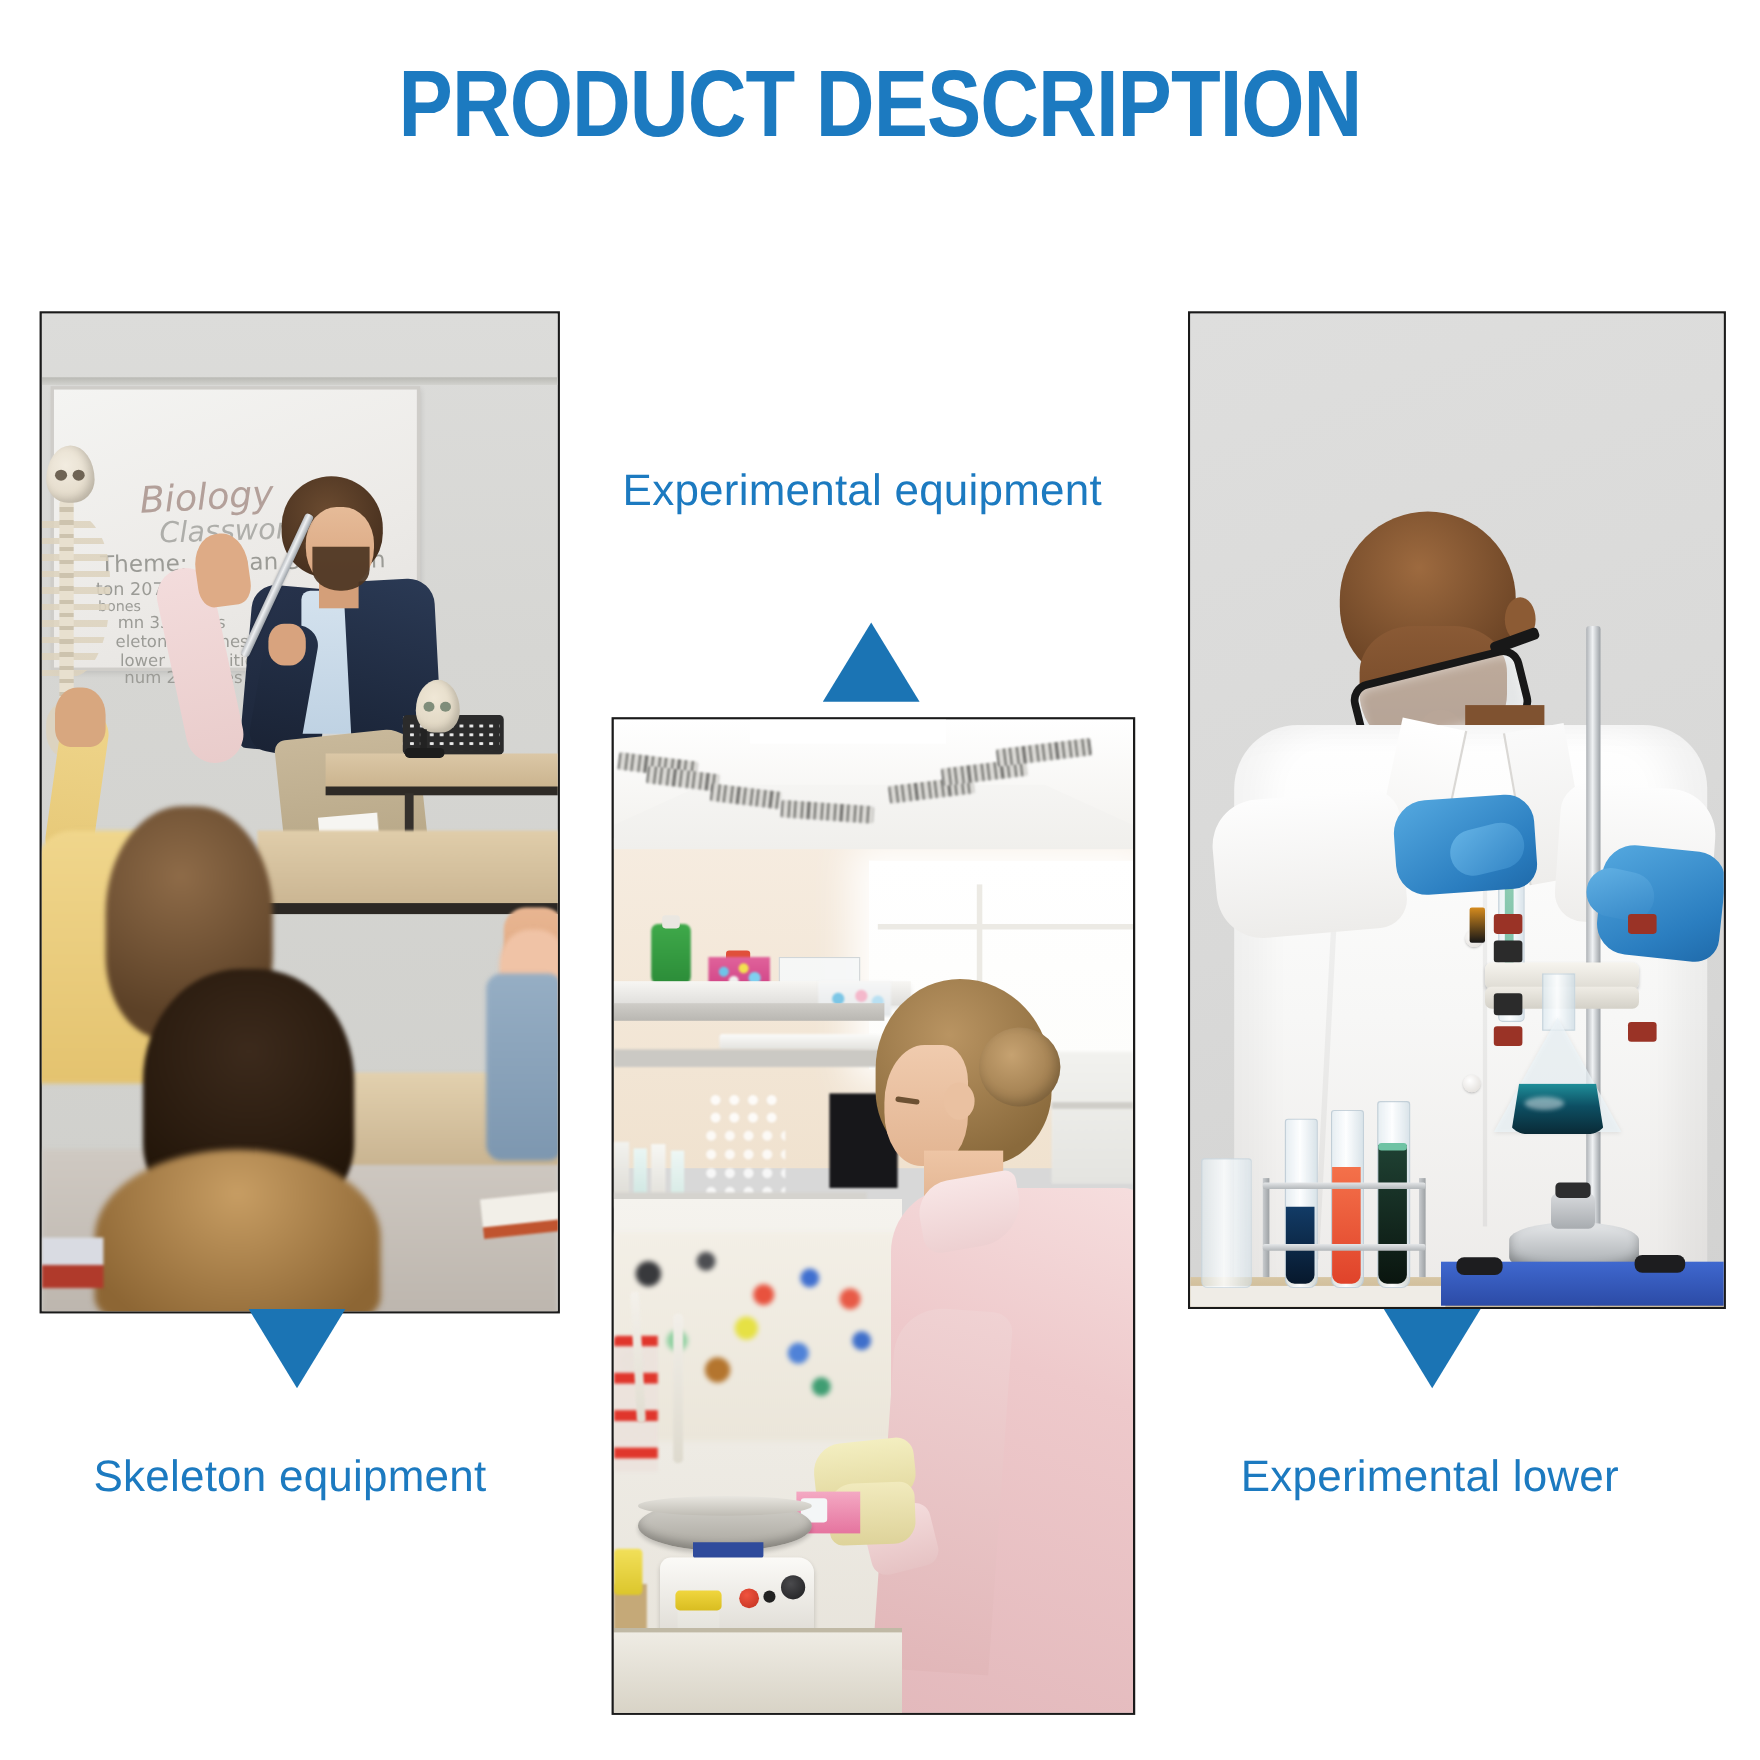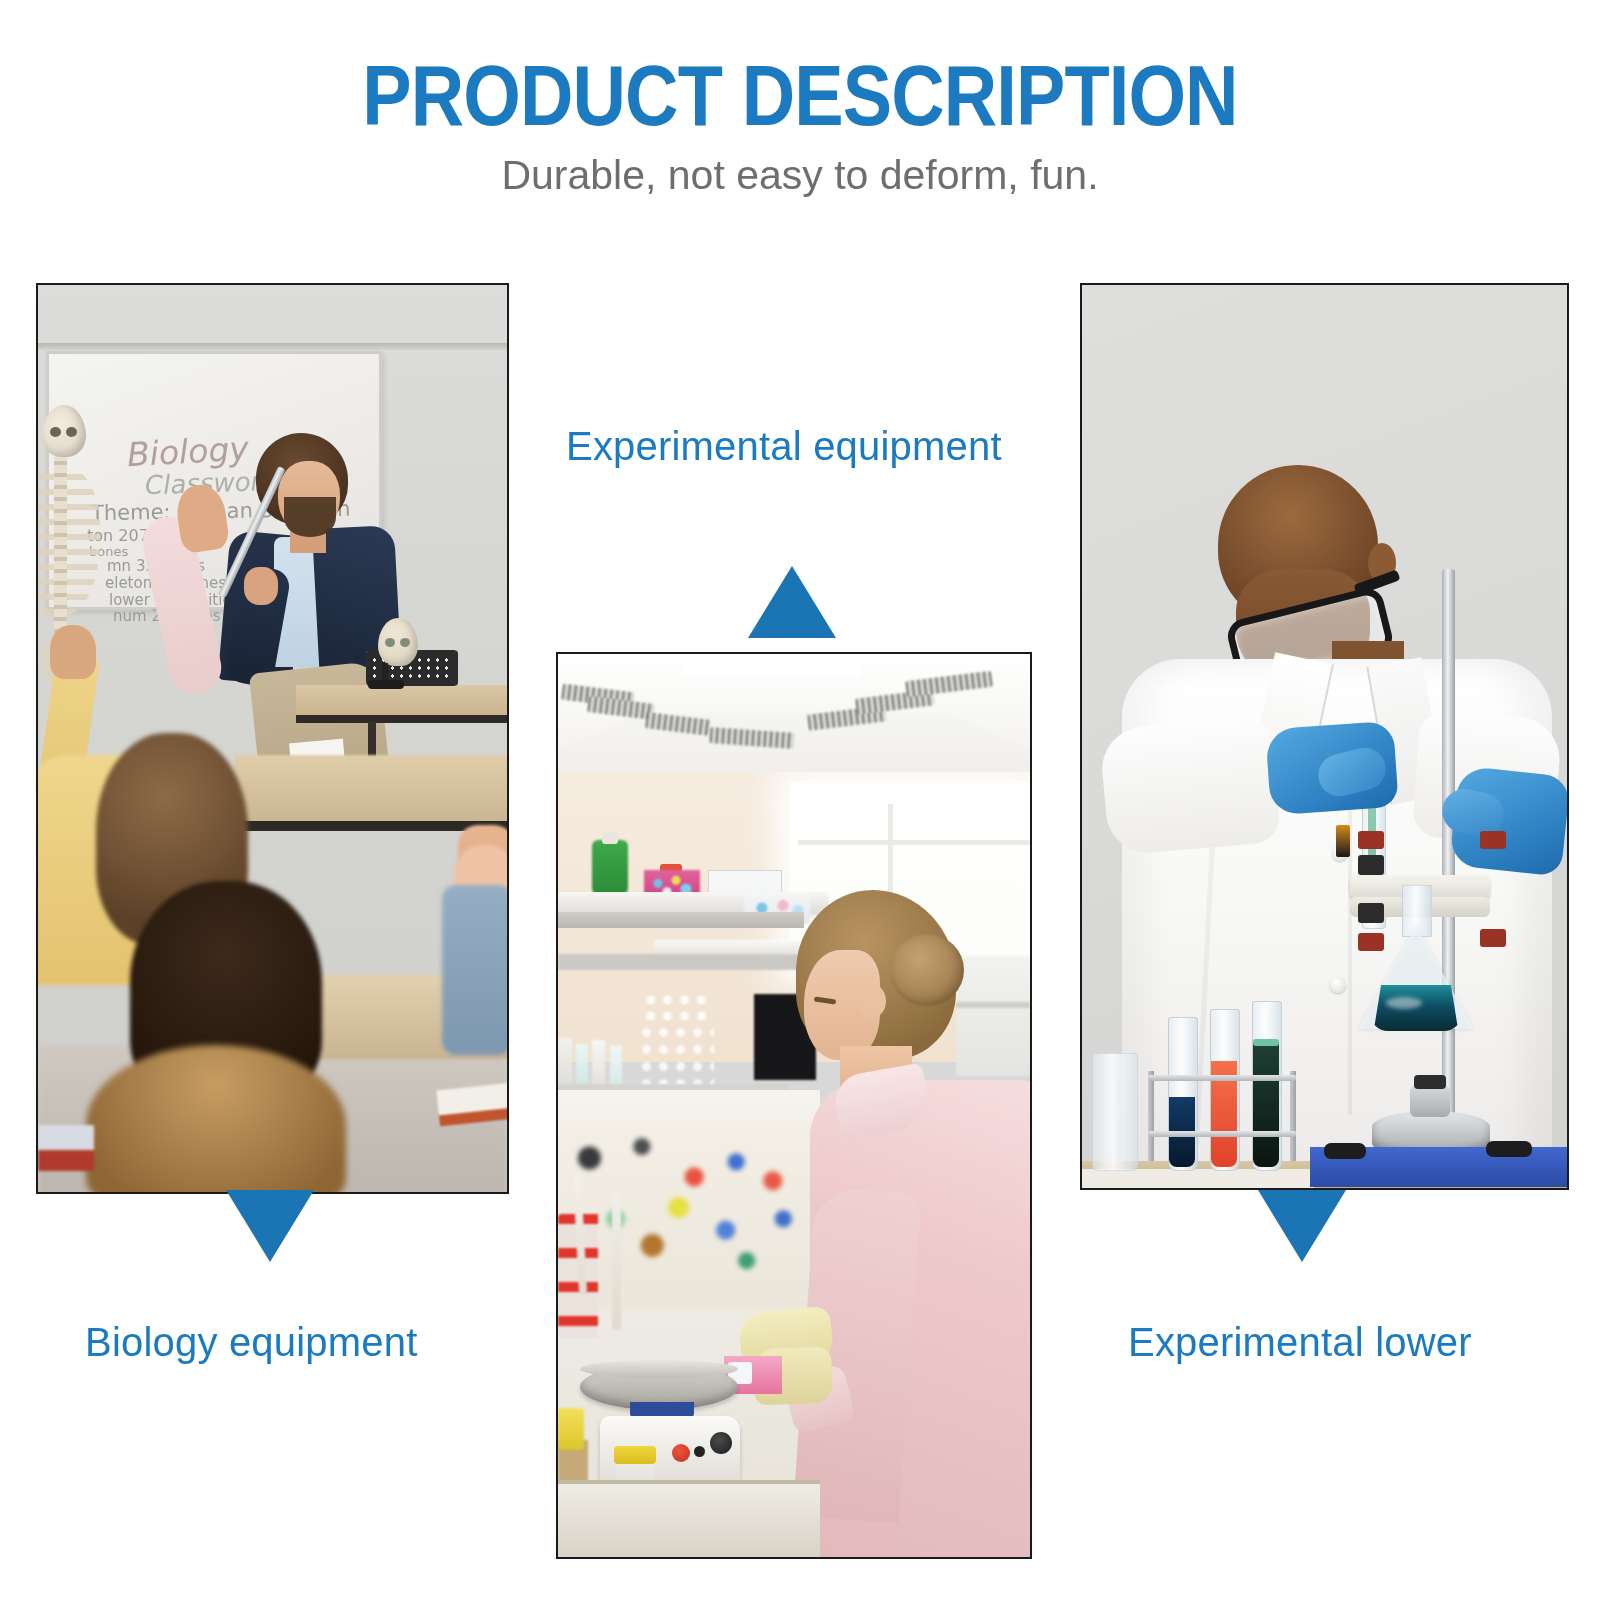--- a/index.html
+++ b/index.html
@@ -926,21 +926,20 @@
   #photo-chemist .counter-white {
     position: absolute; left: 0; top: 884px; width: 232px; height: 20px;
     background: #efece6;
   }
 </style>
 </head>
 <body>
 
 <div id="header">
   <h1 id="page-title">PRODUCT DESCRIPTION</h1>
-  <p id="page-subtitle">Durable, not easy to deform, fun.</p>
 </div>
 
 <div class="photo" id="photo-classroom">
   <div class="photo-inner">
     <div class="wall"></div>
     <div class="wall-rail"></div>
 
     <div class="whiteboard">
       <span class="wb-text wb-t1">Biology</span>
       <span class="wb-text wb-t2">Classwork</span>
@@ -1157,14 +1156,14 @@
     <div class="tray-clip1"></div>
     <div class="tray-clip2"></div>
   </div>
 </div>
 
 <div class="tri tri-up" id="tri-experimental-equipment"></div>
 <div class="tri tri-down" id="tri-teaching-equipment"></div>
 <div class="tri tri-down" id="tri-experimental-model"></div>
 
 <div class="callout-label" id="label-experimental-equipment">Experimental equipment</div>
-<div class="callout-label" id="label-teaching-equipment">Biology equipment</div>
+<div class="callout-label" id="label-teaching-equipment">Skeleton equipment</div>
 <div class="callout-label" id="label-experimental-model">Experimental lower</div>
 
 </body></html>

